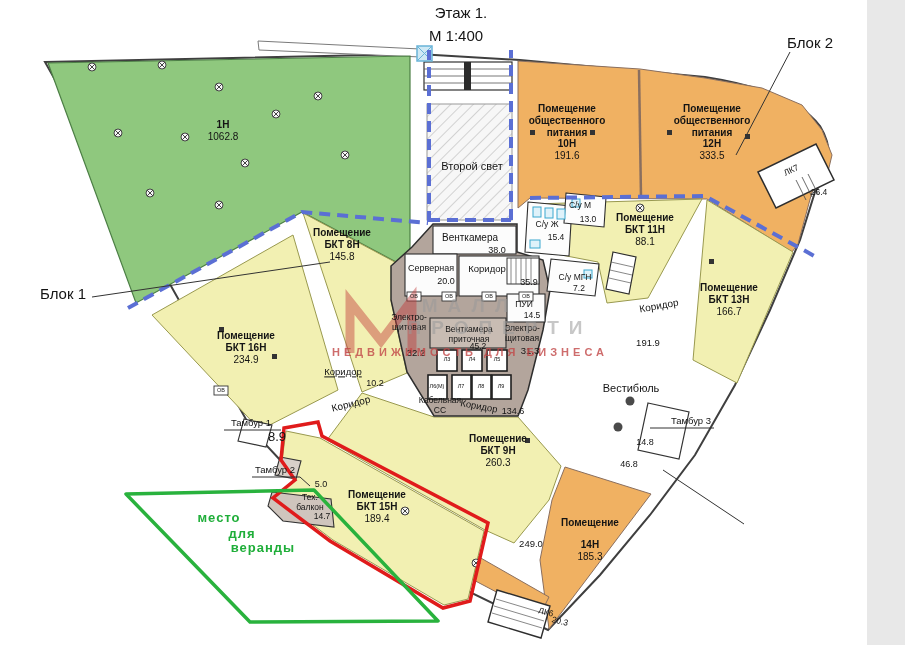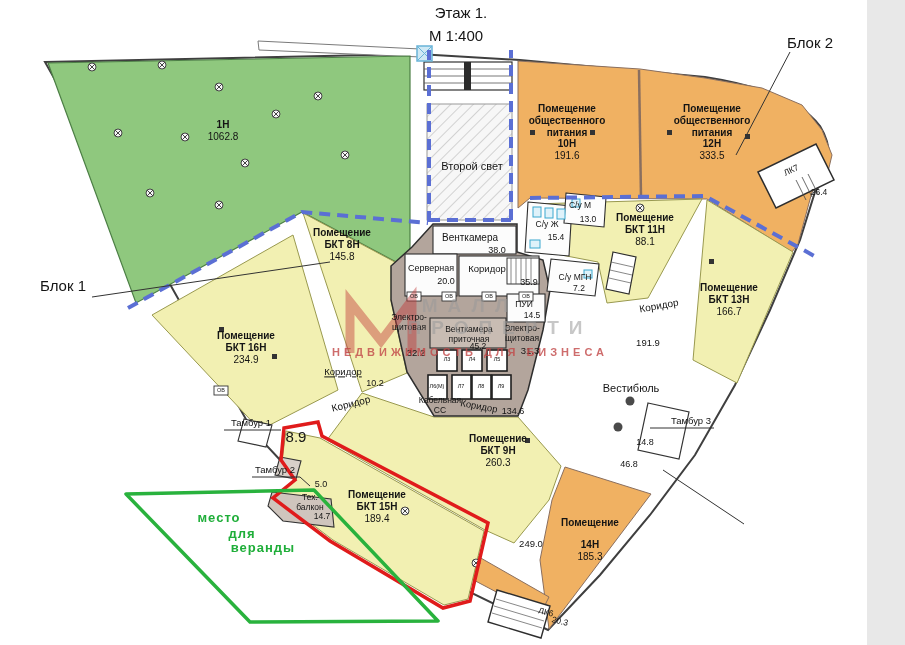--- a/index.html
+++ b/index.html
@@ -237,21 +237,21 @@
     <line x1="650" y1="428" x2="714" y2="428"></line>
     <line x1="663" y1="470" x2="744" y2="524"></line>
   </g>
 
   <polyline points="350,353 350,302 381,341 412,300 412,353" fill="none" stroke="#c03a3a" stroke-width="9" opacity="0.45"></polyline>
 </svg>
 
 <div class="lbl big" style="left:461px;top:13px">Этаж 1.</div>
 <div class="lbl big" style="left:456px;top:36px">М 1:400</div>
 <div class="lbl big" style="left:810px;top:43px">Блок 2</div>
-<div class="lbl big" style="left:63px;top:286px">Блок 1</div>
+<div class="lbl big" style="left:63px;top:294px">Блок 1</div>
 
 <div class="lbl" style="left:223px;top:131px">
   <span class="b">1Н</span>
       <span>1062.8</span>
 </div>
 
 <div class="lbl" style="left:567px;top:132px">
   <span class="b">Помещение</span>
       <span class="b">общественного</span>
   <span class="b">питания</span>
@@ -362,21 +362,21 @@
 <div class="lbl u" style="left:343px;top:372px;font-size:9.5px">Коридор</div>
 <div class="lbl" style="left:375px;top:383px;font-size:9px">10.2</div>
 <div class="lbl" style="left:351px;top:404px;font-size:10px;transform:translate(-50%,-50%) rotate(-14deg)">Коридор</div>
 <div class="lbl" style="left:659px;top:306px;font-size:10px;transform:translate(-50%,-50%) rotate(-10deg)">Коридор</div>
 <div class="lbl" style="left:648px;top:343px;font-size:9.5px">191.9</div>
 <div class="lbl" style="left:631px;top:388px;font-size:11px">Вестибюль</div>
 <div class="lbl" style="left:691px;top:421px;font-size:9.5px">Тамбур 3</div>
 <div class="lbl" style="left:645px;top:442px;font-size:9px">14.8</div>
 <div class="lbl" style="left:629px;top:464px;font-size:9px">46.8</div>
 <div class="lbl" style="left:251px;top:423px;font-size:9.5px">Тамбур 1</div>
-<div class="lbl" style="left:296px;top:437px;font-size:15px">8.9</div>
+<div class="lbl" style="left:277px;top:437px;font-size:13px">8.9</div>
 <div class="lbl" style="left:275px;top:470px;font-size:9.5px">Тамбур 2</div>
 <div class="lbl" style="left:321px;top:484px;font-size:9px">5.0</div>
 <div class="lbl tiny" style="left:310px;top:502px">
   <span>Тех.</span>
       <span>балкон</span>
 </div>
 <div class="lbl tiny" style="left:322px;top:516px">14.7</div>
 <div class="lbl tiny" style="left:546px;top:612px;transform:translate(-50%,-50%) rotate(14deg)">ЛК6</div>
 <div class="lbl tiny" style="left:560px;top:621px;transform:translate(-50%,-50%) rotate(14deg)">20.3</div>
 <div class="lbl" style="left:531px;top:544px;font-size:9.5px">249.0</div>

